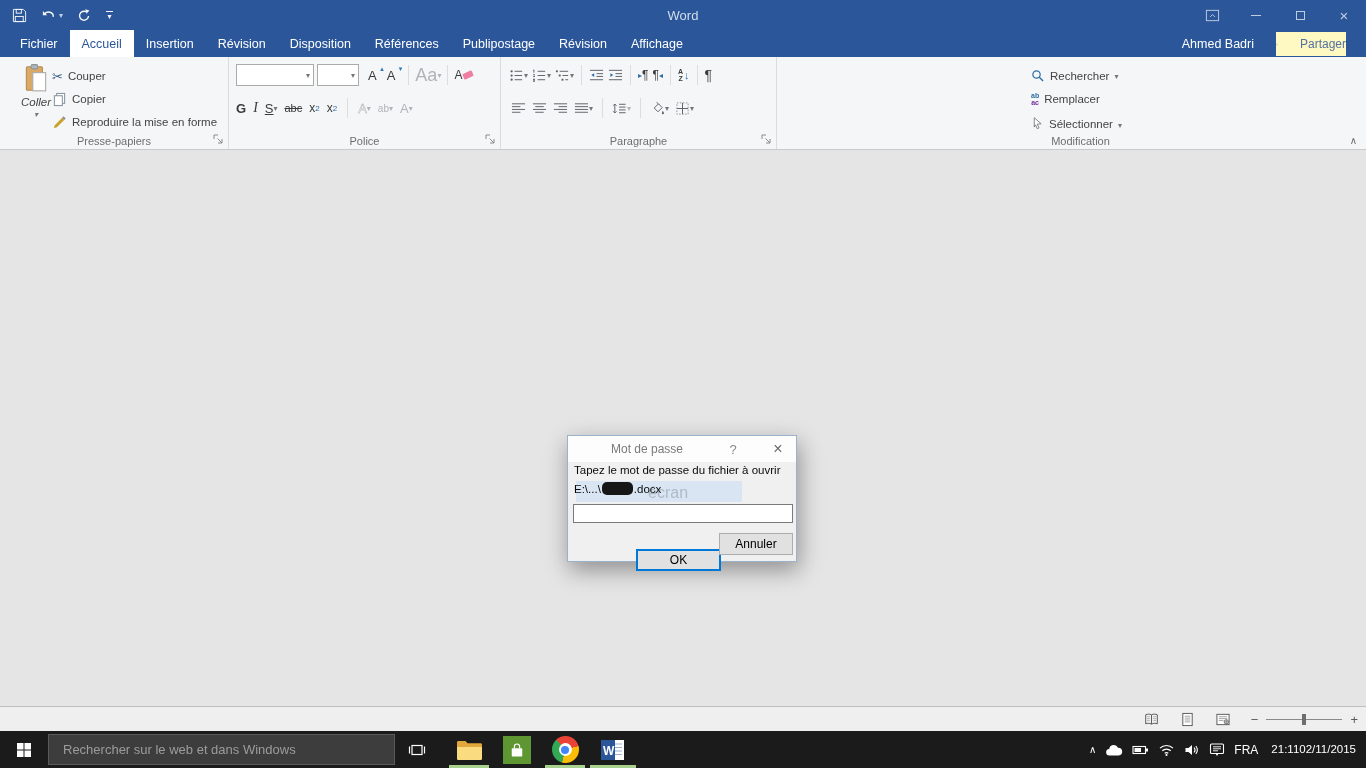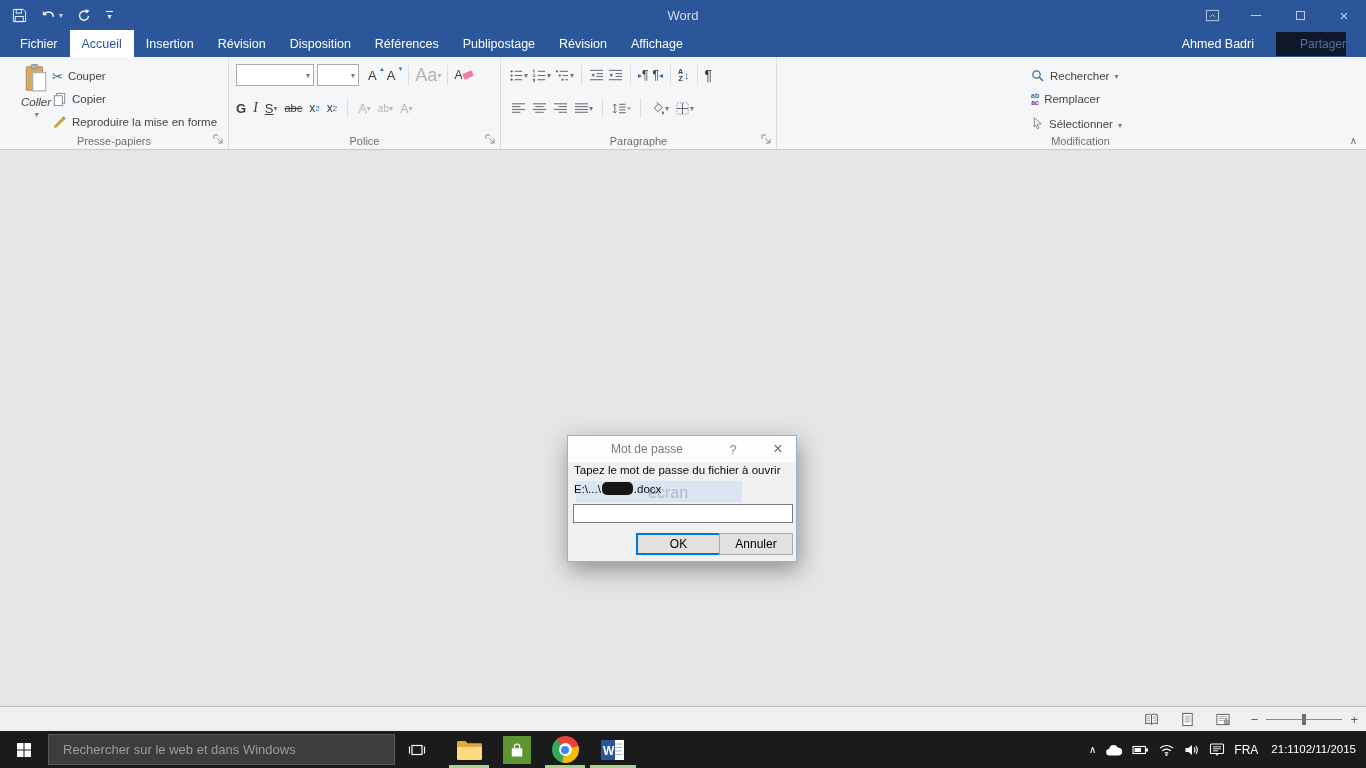--- a/index.html
+++ b/index.html
@@ -24,21 +24,21 @@
   .restore-box { width:9px; height:9px; border:1px solid rgba(255,255,255,.7); }
   .close-x { font-size:15px; color:rgba(255,255,255,.7); }
 
   
   .tabrow { position:absolute; top:30px; left:0; width:100%; height:27px; background:#2B579A; color:#fff; font-size:12.5px; }
   .tabs { position:absolute; left:8px; top:0; height:27px; display:flex; }
   .tab { padding:0 12px; display:flex; align-items:center; }
   .tab.active { background:#fff; color:#2B579A; }
   .tellme { position:absolute; left:712px; top:0; height:27px; display:flex; align-items:center; gap:7px; color:rgba(255,255,255,.85); }
   .user-name { position:absolute; right:112px; top:0; height:27px; display:flex; align-items:center; color:#fff; }
-  .share-btn { position:absolute; right:20px; top:2px; width:70px; height:24px; background:#0f172a; display:flex; align-items:center; justify-content:center; gap:22px; color:#54719F; font-size:12px; }
+  .share-btn { position:absolute; right:20px; top:2px; width:70px; height:24px; background:#fef9c3; display:flex; align-items:center; justify-content:center; gap:22px; color:#54719F; font-size:12px; }
 
   
   .ribbon { position:absolute; top:57px; left:0; width:100%; height:93px; background:#F5F6F7; border-bottom:1px solid #C9CACB; font-size:11.5px; color:#444; }
   .rgroup { position:absolute; top:0; height:92px; border-right:1px solid #DBDCDD; }
   .rg-label { position:absolute; bottom:2px; left:0; right:0; text-align:center; font-size:11px; color:#6E6E6E; }
   .launcher { position:absolute; right:4px; bottom:4px; width:11px; height:11px; }
   .cmdrow { position:absolute; left:52px; height:22px; display:flex; align-items:center; gap:5px; }
   .caret { font-size:8px; color:#777; }
   .dim { color:#B1B4B7; }
   .vsep { width:1px; height:20px; background:#DCDDDE; margin:0 3px; }
@@ -99,21 +99,21 @@
   .dlg-help { position:absolute; right:52px; top:0; height:26px; width:22px; justify-content:center; color:#8A8A8A; font-size:13px; }
   .dlg-close { position:absolute; right:6px; top:0; height:26px; width:24px; justify-content:center; color:#6A6A6A; font-size:16px; }
   .dlg-body { position:relative; height:100px; }
   .ghost-band { position:absolute; left:8px; top:19px; width:166px; height:21px; background:#D9E5F2; }
   .ghost-text { position:absolute; left:72px; top:3px; color:#AEBBC7; font-size:16px; }
   .dlg-msg { position:absolute; left:6px; top:2px; white-space:nowrap; font-size:11.5px; color:#0A0A0A; }
   .dlg-path { position:absolute; left:6px; top:20px; display:flex; align-items:center; font-size:11.5px; color:#0A0A0A; }
   .redact { width:31px; height:13px; background:#161616; border-radius:5px; margin:0 1px; }
   .dlg-input { position:absolute; left:5px; top:42px; width:220px; height:19px; background:#fff; border:1px solid #7A7A7A; font-size:12px; padding:0 3px; }
   .dlg-btn { position:absolute; top:71px; height:22px; background:#E1E1E1; font-size:12px; justify-content:center; }
-  .dlg-ok { left:68px; width:85px; border:2px solid #0078D7; }
+  .dlg-ok { left:68px; width:85px; border:2px solid #0078D7;margin-top:16px; }
   .dlg-cancel { left:151px; width:74px; border:1px solid #ADADAD; }
 
   
   .statusbar { position:absolute; top:706px; left:0; width:100%; height:25px; background:#EFEFEF; border-top:1px solid #BFBFBF; }
   .status-right { position:absolute; right:8px; top:0; height:24px; display:flex; align-items:center; gap:20px; }
   .zoomctl { display:flex; align-items:center; gap:8px; color:#5A5A5A; }
   .zoom-track { position:relative; width:76px; height:11px; }
   .zoom-track .line { position:absolute; left:0; right:0; top:5px; border-top:1px solid #8A8A8A; }
   .zoom-track .mid { position:absolute; left:50%; top:2px; height:7px; border-left:1px solid #8A8A8A; }
   .zoom-thumb { position:absolute; left:36px; top:0; width:4px; height:11px; background:#6E6E6E; }

